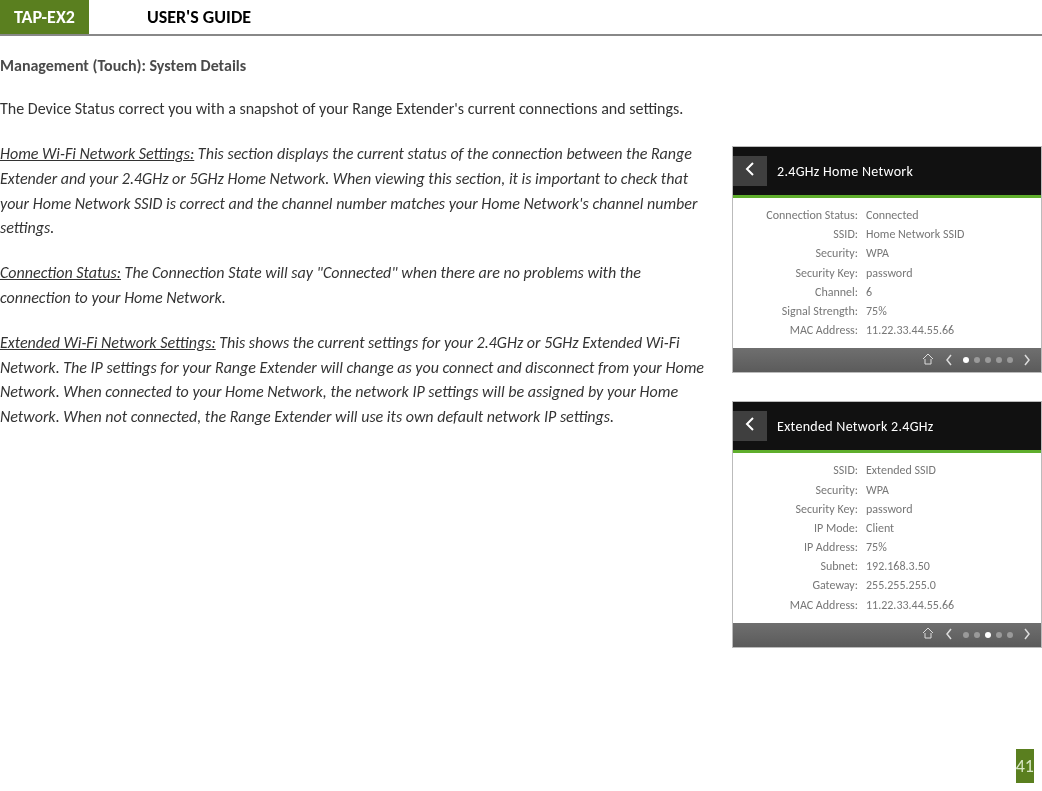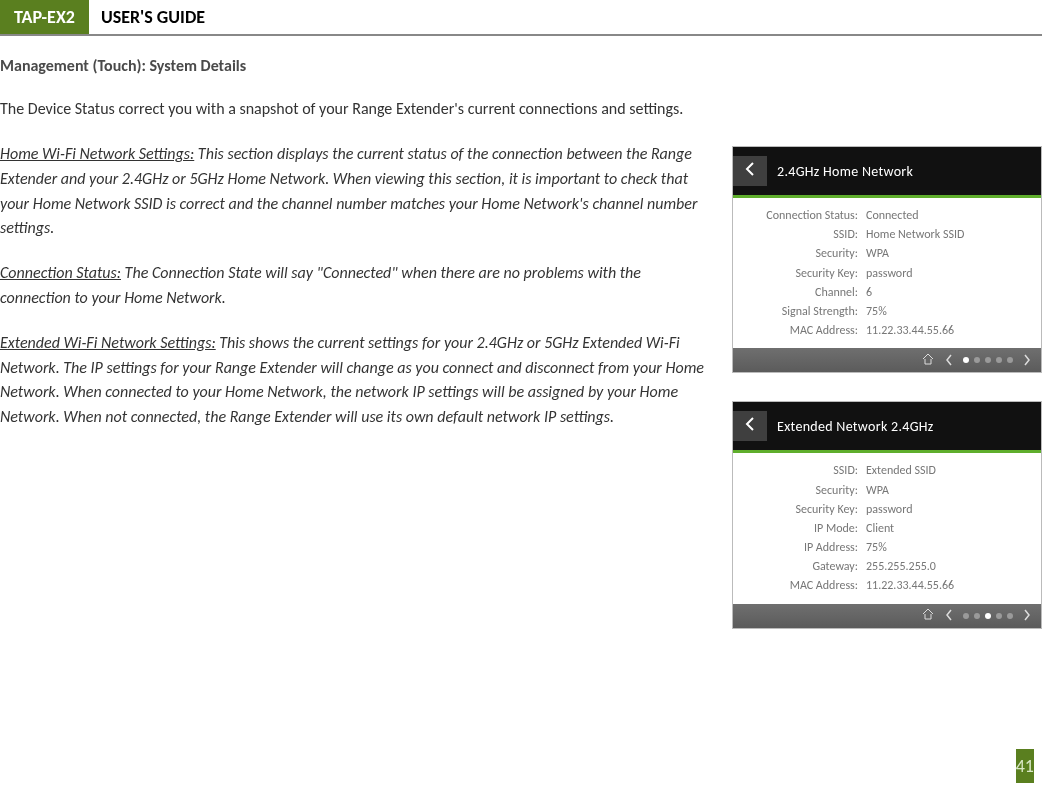--- a/index.html
+++ b/index.html
@@ -1,17 +1,17 @@
 <!DOCTYPE html>
 <html><head>
   <meta charset="utf-8">
   <style>
     * { box-sizing: border-box; margin: 0; padding: 0; }
     body { font-family: Calibri, Arial, sans-serif; background: #fff; width: 1042px; height: 791px; position: relative; }
-    .header { display: flex; align-items: center; border-bottom: 2px solid #888; }
+    .header { display: flex; align-items: center; border-bottom: 2px solid #888; gap: 46px; }
     .header-badge { background: #5a7f1f; color: #fff; font-weight: bold; padding: 6px 14px; font-size: 18px; }
     .header-title { font-weight: bold; padding: 6px 12px; font-size: 18px; color: #000; }
     .content { padding: 20px 0 0 0; color: #333; }
     .section-title { font-weight: bold; color: #4a4a4a; margin-bottom: 24px; font-size: 16px; }
     .intro { margin-bottom: 24px; color: #333; font-size: 16px; }
     .columns { display: flex; gap: 28px; }
     .text-col { flex: 1; color: #333; font-size: 16px; line-height: 1.55; font-style: italic; }
     .text-col p { margin-bottom: 20px; }
     .u { text-decoration: underline; }
     .panels-col { width: 310px; display: flex; flex-direction: column; gap: 28px; padding-top: 4px; }
@@ -143,20 +143,24 @@
             </div>
             <div class="kv">
               <div class="k">IP Mode:</div>
               <div class="v">Client</div>
             </div>
             <div class="kv">
               <div class="k">IP Address:</div>
               <div class="v">75%</div>
             </div>
             <div class="kv">
+              <div class="k">Subnet:</div>
+              <div class="v">192.168.3.50</div>
+            </div>
+            <div class="kv">
               <div class="k">Gateway:</div>
               <div class="v">255.255.255.0</div>
             </div>
             <div class="kv">
               <div class="k">MAC Address:</div>
               <div class="v">11.22.33.44.55.66</div>
             </div>
           </div>
         <div class="panel-foot">
           <span class="home"><svg viewBox="0 0 14 14">

